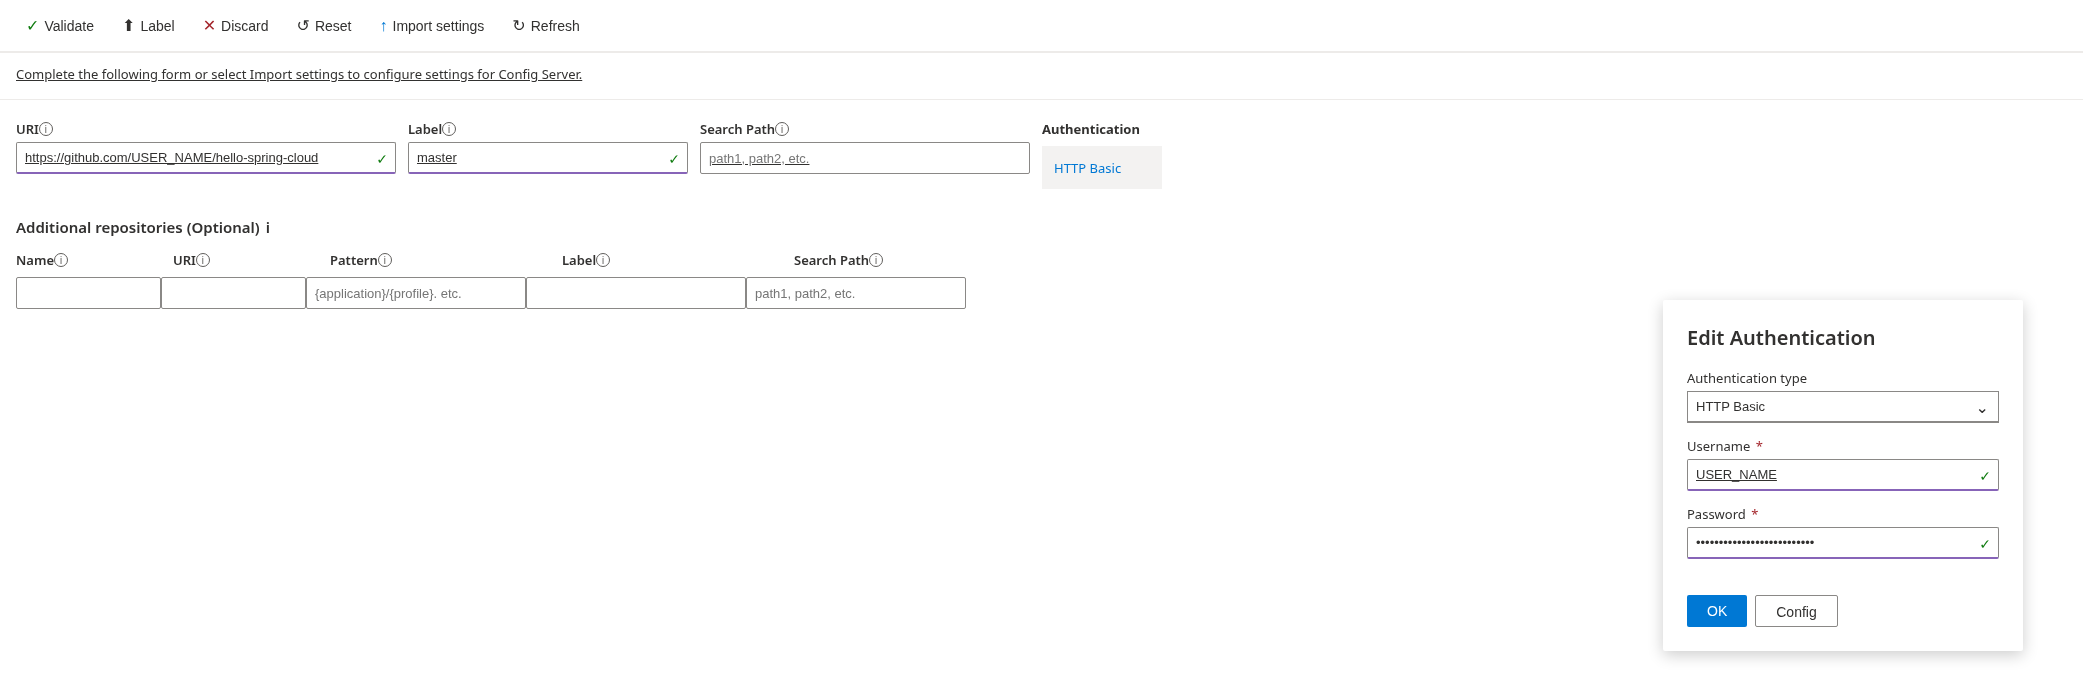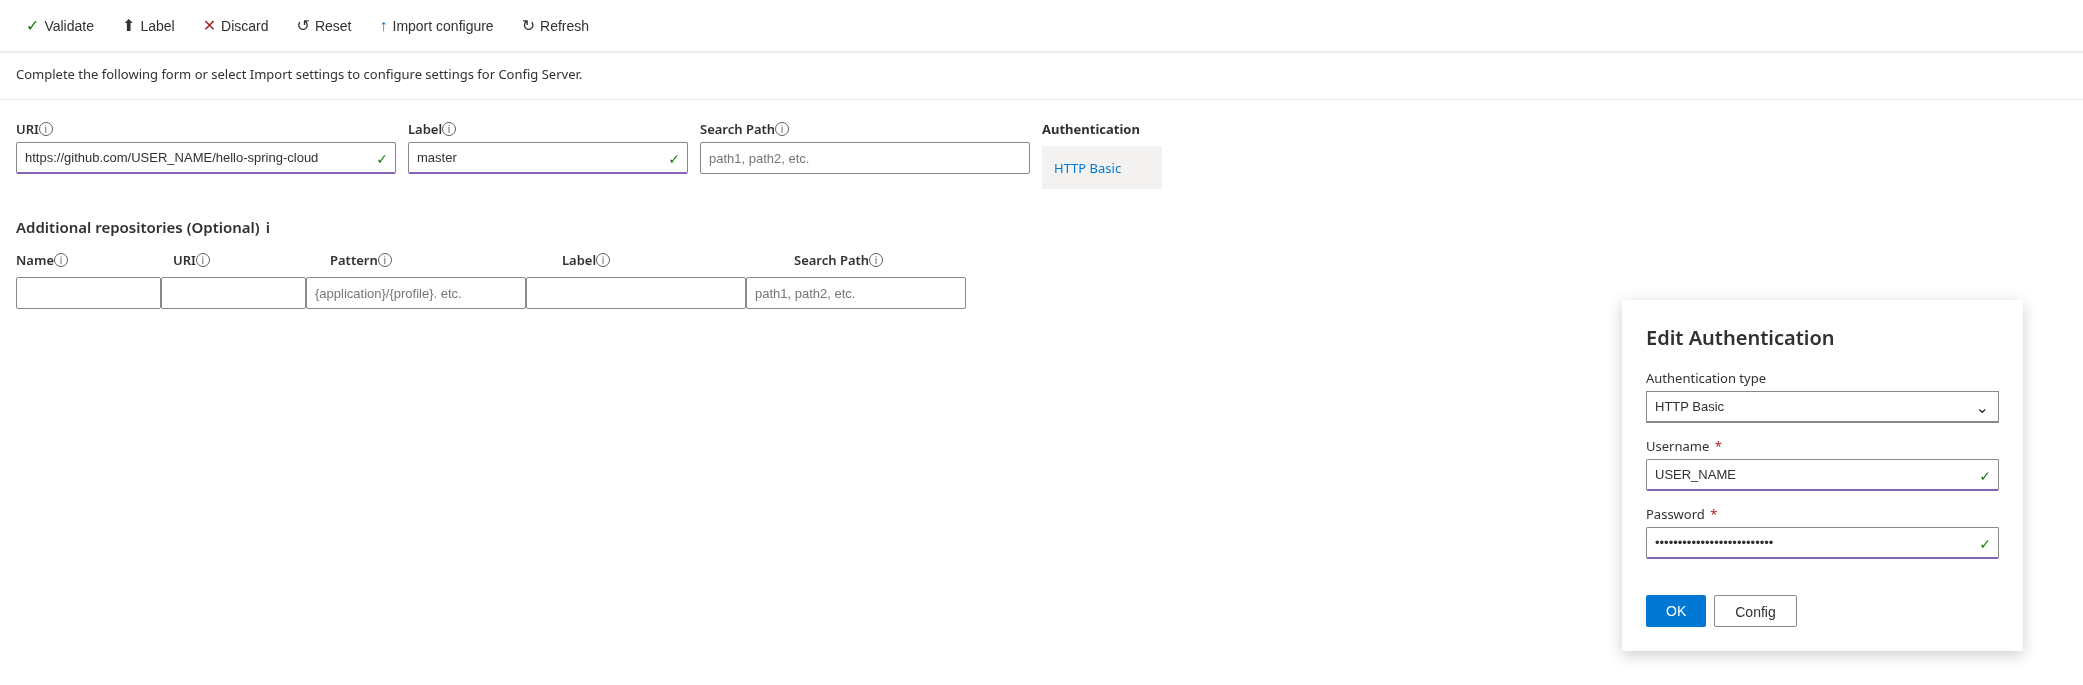--- a/index.html
+++ b/index.html
@@ -35,20 +35,21 @@
     .toolbar-btn.validate .icon { color: #107c10; }
     .toolbar-btn.discard .icon { color: #a4262c; }
     .toolbar-btn.import .icon { color: #0078d4; }
 
     
     .subtitle {
       padding: 12px 16px 16px;
       font-size: 13px;
       color: #323130;
       border-bottom: 1px solid #edebe9;
+      text-decoration: underline;
     }
 
     
     .main {
       padding: 20px 16px;
       position: relative;
     }
 
     .section-title {
       font-size: 15px;
@@ -104,20 +105,21 @@
       border-bottom: 2px solid #8764b8;
     }
 
     .input-wrapper {
       position: relative;
       display: flex;
       align-items: center;
     }
     .input-wrapper input {
       width: 100%;
+      text-decoration: underline;
     }
     .input-check {
       position: absolute;
       right: 8px;
       color: #107c10;
       font-size: 14px;
     }
 
     
     .uri-field { width: 380px; }
@@ -158,21 +160,21 @@
 
     .add-name-field { width: 145px; }
     .add-uri-field { width: 145px; }
     .add-pattern-field { width: 220px; }
     .add-label-field { width: 220px; }
     .add-searchpath-field { width: 220px; }
     .dialog {
       position: absolute;
       top: 200px;
       right: 60px;
-      width: 401px;
+      width: 360px;
       background: #fff;
       box-shadow: 0 4px 16px rgba(0,0,0,0.2);
       border-radius: 2px;
       padding: 24px;
       z-index: 200;
     }
     .dialog-title {
       font-size: 20px;
       font-weight: 600;
       margin-bottom: 18px;
@@ -299,21 +301,21 @@
   <button class="toolbar-btn discard">
     <span class="icon">✕</span>
     <span>Discard</span>
   </button>
   <button class="toolbar-btn">
     <span class="icon">↺</span>
     <span>Reset</span>
   </button>
   <button class="toolbar-btn import">
     <span class="icon">↑</span>
-    <span>Import configure</span>
+    <span>Import settings</span>
   </button>
   <button class="toolbar-btn">
     <span class="icon">↻</span>
     <span>Refresh</span>
   </button>
 </div>
 
 <hr class="horizontal-divider">
 
 <div class="subtitle">
@@ -421,21 +423,21 @@
         </select>
       </div>
     </div>
 
     <div class="dialog-field">
       <div class="dialog-field-label">
         <span>Username</span>
         <span class="required" style="color:#a4262c;margin-left:2px;">*</span>
       </div>
       <div class="dialog-input-wrapper">
-        <input type="text" class="dialog-input has-value" value="USER_NAME" style="border-bottom: 2px solid rgb(135, 100, 184);">
+        <input type="text" class="dialog-input has-value" value="USER_NAME" style="border-bottom: 2px solid rgb(135, 100, 184); text-decoration: underline;">
         <span class="dialog-input-check">✓</span>
       </div>
     </div>
 
     <div class="dialog-field">
       <div class="dialog-field-label">
         <span>Password</span>
         <span class="required" style="color:#a4262c;margin-left:2px;">*</span>
       </div>
       <div class="dialog-input-wrapper">

